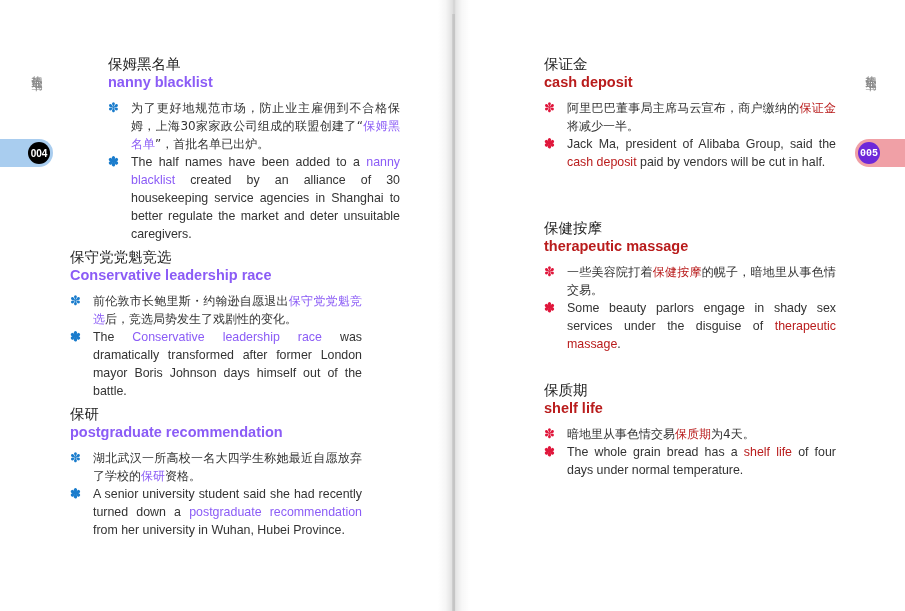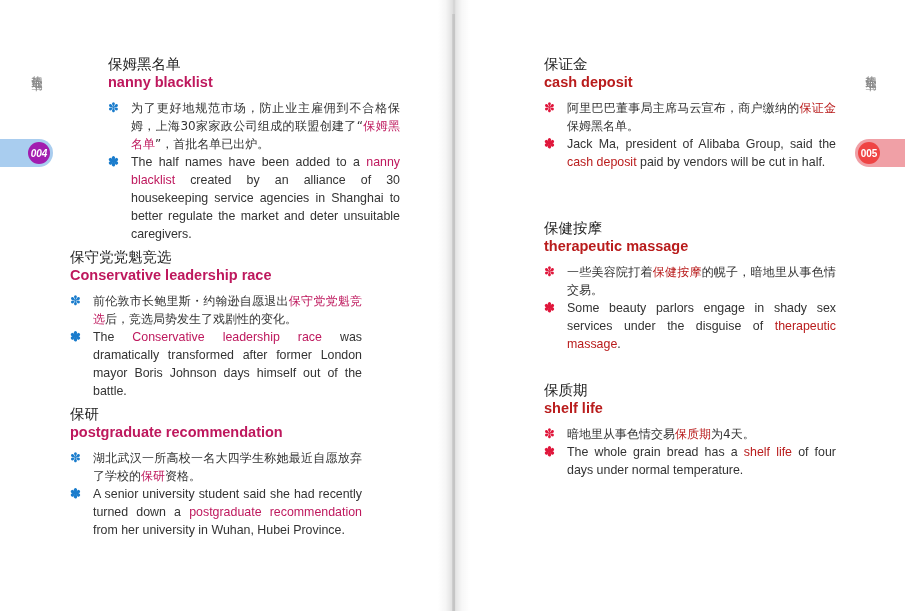--- a/index.html
+++ b/index.html
@@ -20,31 +20,31 @@
   
   .runhead { position: absolute; width: 14px; font-size: 11px; line-height: 13px; color: #8a8a8a; text-align: center; writing-mode: vertical-rl; letter-spacing: 1px; }
   .page-left .runhead { left: 29px; top: 67px; }
   .page-right .runhead { left: 397px; top: 67px; }
 
   
   .tab { position: absolute; height: 28px; display: flex; align-items: center; }
   .page-left .tab { left: 0; top: 139px; width: 53px; border-radius: 0 14px 14px 0; background: #a9cdef; justify-content: flex-end; padding-right: 3px; }
   .page-right .tab { left: 389px; top: 139px; width: 50px; border-radius: 14px 0 0 14px; background: #f0a0a6; justify-content: flex-start; padding-left: 3px; }
   .pnum { width: 22px; height: 22px; border-radius: 50%; color: #ffffff; font-size: 10px; font-weight: bold; display: flex; align-items: center; justify-content: center; font-family: "Liberation Sans", sans-serif; }
-  .page-left .pnum { background: #a21caf; font-style: italic; }
-  .page-right .pnum { background: #ef4444; }
+  .page-left .pnum { background: #000000; }
+  .page-right .pnum { background: #6d28d9; font-family: Liberation Mono, monospace; }
 
   .entries { position: absolute; }
   .page-left .entries { left: 70px; top: 55px; width: 292px; }
   .page-right .entries { left: 78px; top: 55px; width: 292px; }
 
   .entry { position: absolute; left: 0; width: 292px; }
   .term-cn { font-size: 14.5px; line-height: 18px; color: #1f1f1f; }
   .term-en { font-family: "Liberation Sans", sans-serif; font-weight: bold; font-size: 14.5px; line-height: 18px; margin-bottom: 8px; }
-  .blue .term-en, .blue .hl { color: #be185d; }
+  .blue .term-en, .blue .hl { color: #8b5cf6; }
   .red .term-en, .red .hl { color: #b91c1c; }
 
   .item { position: relative; padding-left: 23px; font-size: 12px; line-height: 18px; color: #333333; text-align: justify; }
   .item.en { font-family: "Liberation Sans", sans-serif; font-size: 12.4px; }
   .bullet { position: absolute; left: 0; top: 0; width: 12px; font-size: 13px; line-height: 18px; font-weight: bold; }
   .blue .bullet { color: #1a7ccc; }
   .red .bullet { color: #e0163b; }
 </style>
 </head>
 <body>
@@ -102,21 +102,21 @@
     <div class="tab">
       <div class="pnum">005</div>
     </div>
 
     <div class="entries red">
 
       <div class="entry" style="top:0px;">
         <div class="term-cn">保证金</div>
         <div class="term-en">cash deposit</div>
         <div class="item cn">
-          <span class="bullet">✽</span><span>阿里巴巴董事局主席马云宣布，商户缴纳的</span><span class="hl">保证金</span><span>保姆黑名单。</span>
+          <span class="bullet">✽</span><span>阿里巴巴董事局主席马云宣布，商户缴纳的</span><span class="hl">保证金</span><span>将减少一半。</span>
         </div>
         <div class="item en">
           <span class="bullet">✽</span><span>Jack Ma, president of Alibaba Group, said the </span><span class="hl">cash deposit</span><span> paid by vendors will be cut in half.</span>
         </div>
       </div>
 
       <div class="entry" style="top:164px;">
         <div class="term-cn">保健按摩</div>
         <div class="term-en">therapeutic massage</div>
         <div class="item cn">

